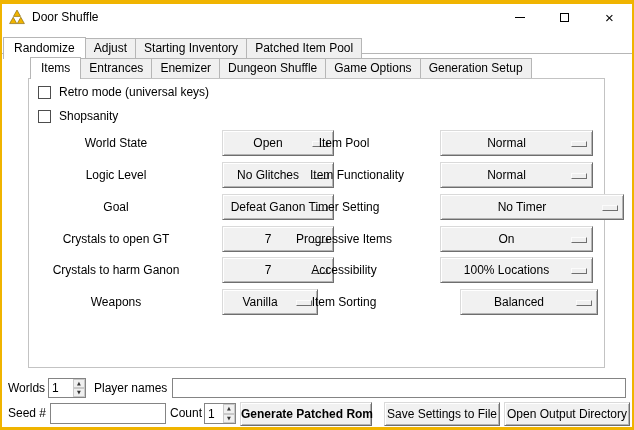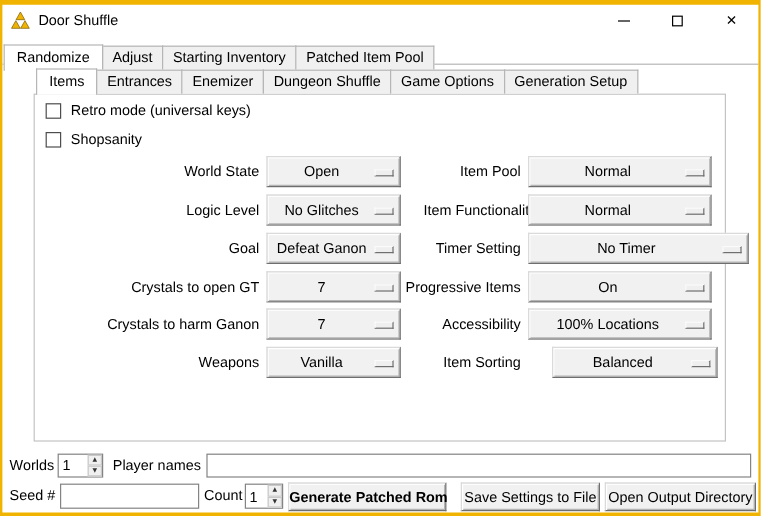--- a/index.html
+++ b/index.html
@@ -52,21 +52,21 @@
 
   
   .checkbox {
     position:absolute; width:13px; height:13px; box-sizing:border-box;
     background:#fff; border:1px solid #4d4d4d; z-index:2;
   }
   .check-label { position:absolute; line-height:15px; z-index:2; }
 
   
   .flabel {
-    position:absolute; height:26px; line-height:26px; text-align:right; z-index:2;
+    position:absolute; height:26px; line-height:26px; text-align:center; z-index:2;
   }
   .bevel {
     box-sizing:border-box; background:#f1f1f1;
     border:1px solid; border-color:#dadada #6e6e6e #6e6e6e #dadada;
     box-shadow: inset 1px 1px 0 #ffffff, inset -1px -1px 0 #b4b4b4;
   }
   .optmenu { position:absolute; height:26px; z-index:2; cursor:default; }
   .optvalue {
     position:absolute; left:2px; right:22px; top:0; bottom:0;
     line-height:24px; text-align:center; white-space:nowrap;
@@ -170,21 +170,21 @@
   <span class="indicator"></span>
 </div>
 
 <div class="flabel" style="left:16px; top:257px; width:200px;">Crystals to harm Ganon</div>
 <div class="optmenu bevel" style="left:222px; top:257px; width:112px;">
   <span class="optvalue">7</span>
   <span class="indicator"></span>
 </div>
 
 <div class="flabel" style="left:16px; top:289px; width:200px;">Weapons</div>
-<div class="optmenu bevel" style="left:222px; top:289px; width:112px;">
+<div class="optmenu bevel" style="left:222px; top:289px; width:96px;">
   <span class="optvalue">Vanilla</span>
   <span class="indicator"></span>
 </div>
 
 <div class="flabel" style="left:254px; top:130px; width:180px;">Item Pool</div>
 <div class="optmenu bevel" style="left:440px; top:130px; width:153px;">
   <span class="optvalue">Normal</span>
   <span class="indicator"></span>
 </div>
 

